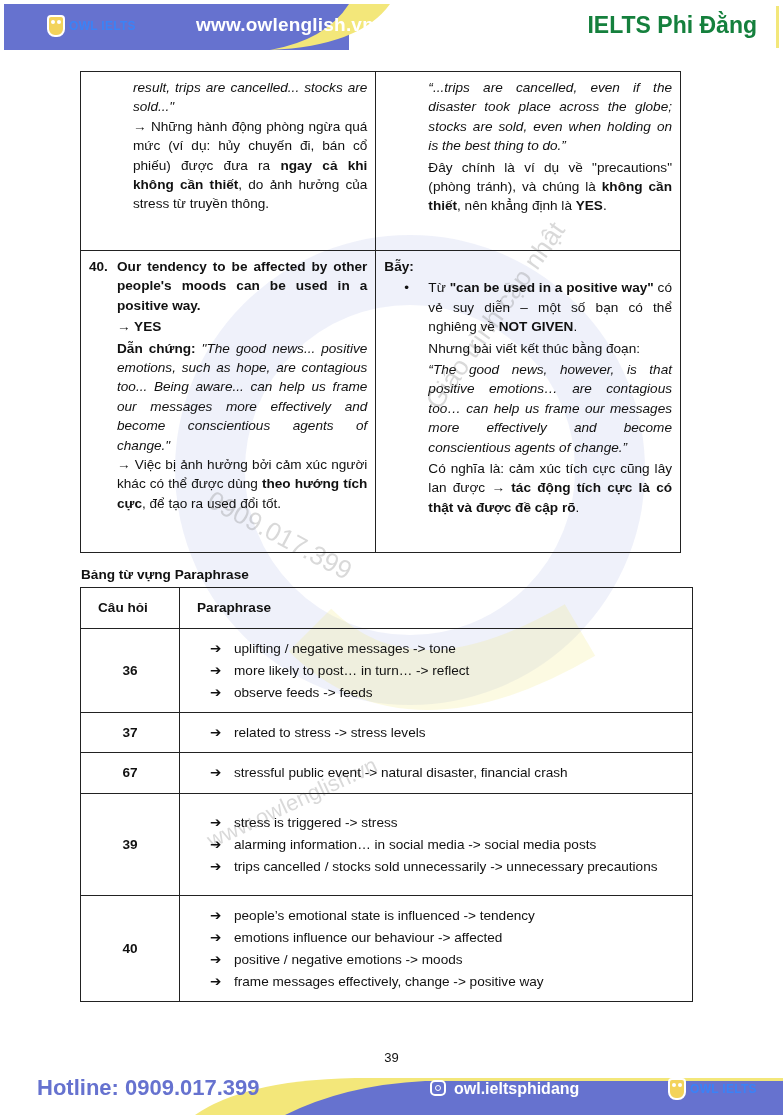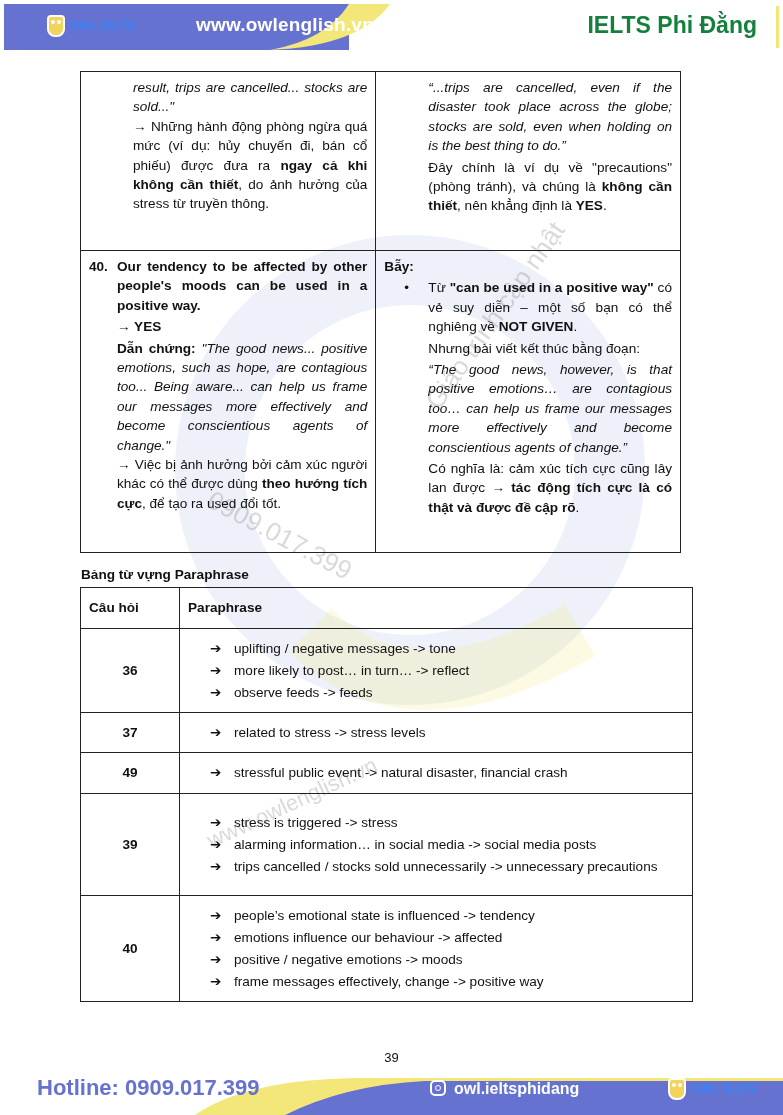--- a/index.html
+++ b/index.html
@@ -35,21 +35,21 @@
   .qhead .num { width: 28px; flex: none; }
   .bullet-row { display: flex; }
   .bullet-row .dot { width: 44px; flex: none; padding-left: 20px; }
   .row1 td { height: 179px; }
   .row2 td { height: 302px; }
 
   
   .section-title { position: absolute; left: 81px; top: 567px; font-weight: 700; font-size: 13.6px; }
   .para-table { position: absolute; left: 80px; top: 587px; width: 613px; border-collapse: collapse; font-size: 13.6px; line-height: 22px; }
   .para-table th, .para-table td { border: 1.3px solid #222; }
-  .para-table th { text-align: left; font-weight: 700; padding: 0 8px; height: 41px; }
+  .para-table th { text-align: left; font-weight: 700; padding: 0 17px; height: 41px; }
   .para-table td.qn { width: 99px; text-align: center; font-weight: 700; vertical-align: middle; }
   .para-table td.items { padding: 8px 8px 8px 30px; }
   .pitem { display: flex; text-align: justify; }
   .pitem .arr { width: 24px; flex: none; }
   .pitem .txt { flex: 1; }
   .r36 td { height: 84px; }
   .r37 td { height: 40px; }
   .r38 td { height: 41px; }
   .r39 td { height: 102px; }
   .r40 td { height: 106px; }
@@ -161,21 +161,21 @@
   <tr class="r37">
     <td class="qn">37</td>
     <td class="items">
       <div class="pitem">
             <span class="arr">➔</span>
             <span class="txt">related to stress -&gt; stress levels</span>
           </div>
     </td>
   </tr>
   <tr class="r38">
-    <td class="qn">49</td>
+    <td class="qn">67</td>
     <td class="items">
       <div class="pitem">
             <span class="arr">➔</span>
             <span class="txt">stressful public event -&gt; natural disaster, financial crash</span>
           </div>
     </td>
   </tr>
   <tr class="r39">
     <td class="qn">39</td>
     <td class="items">

